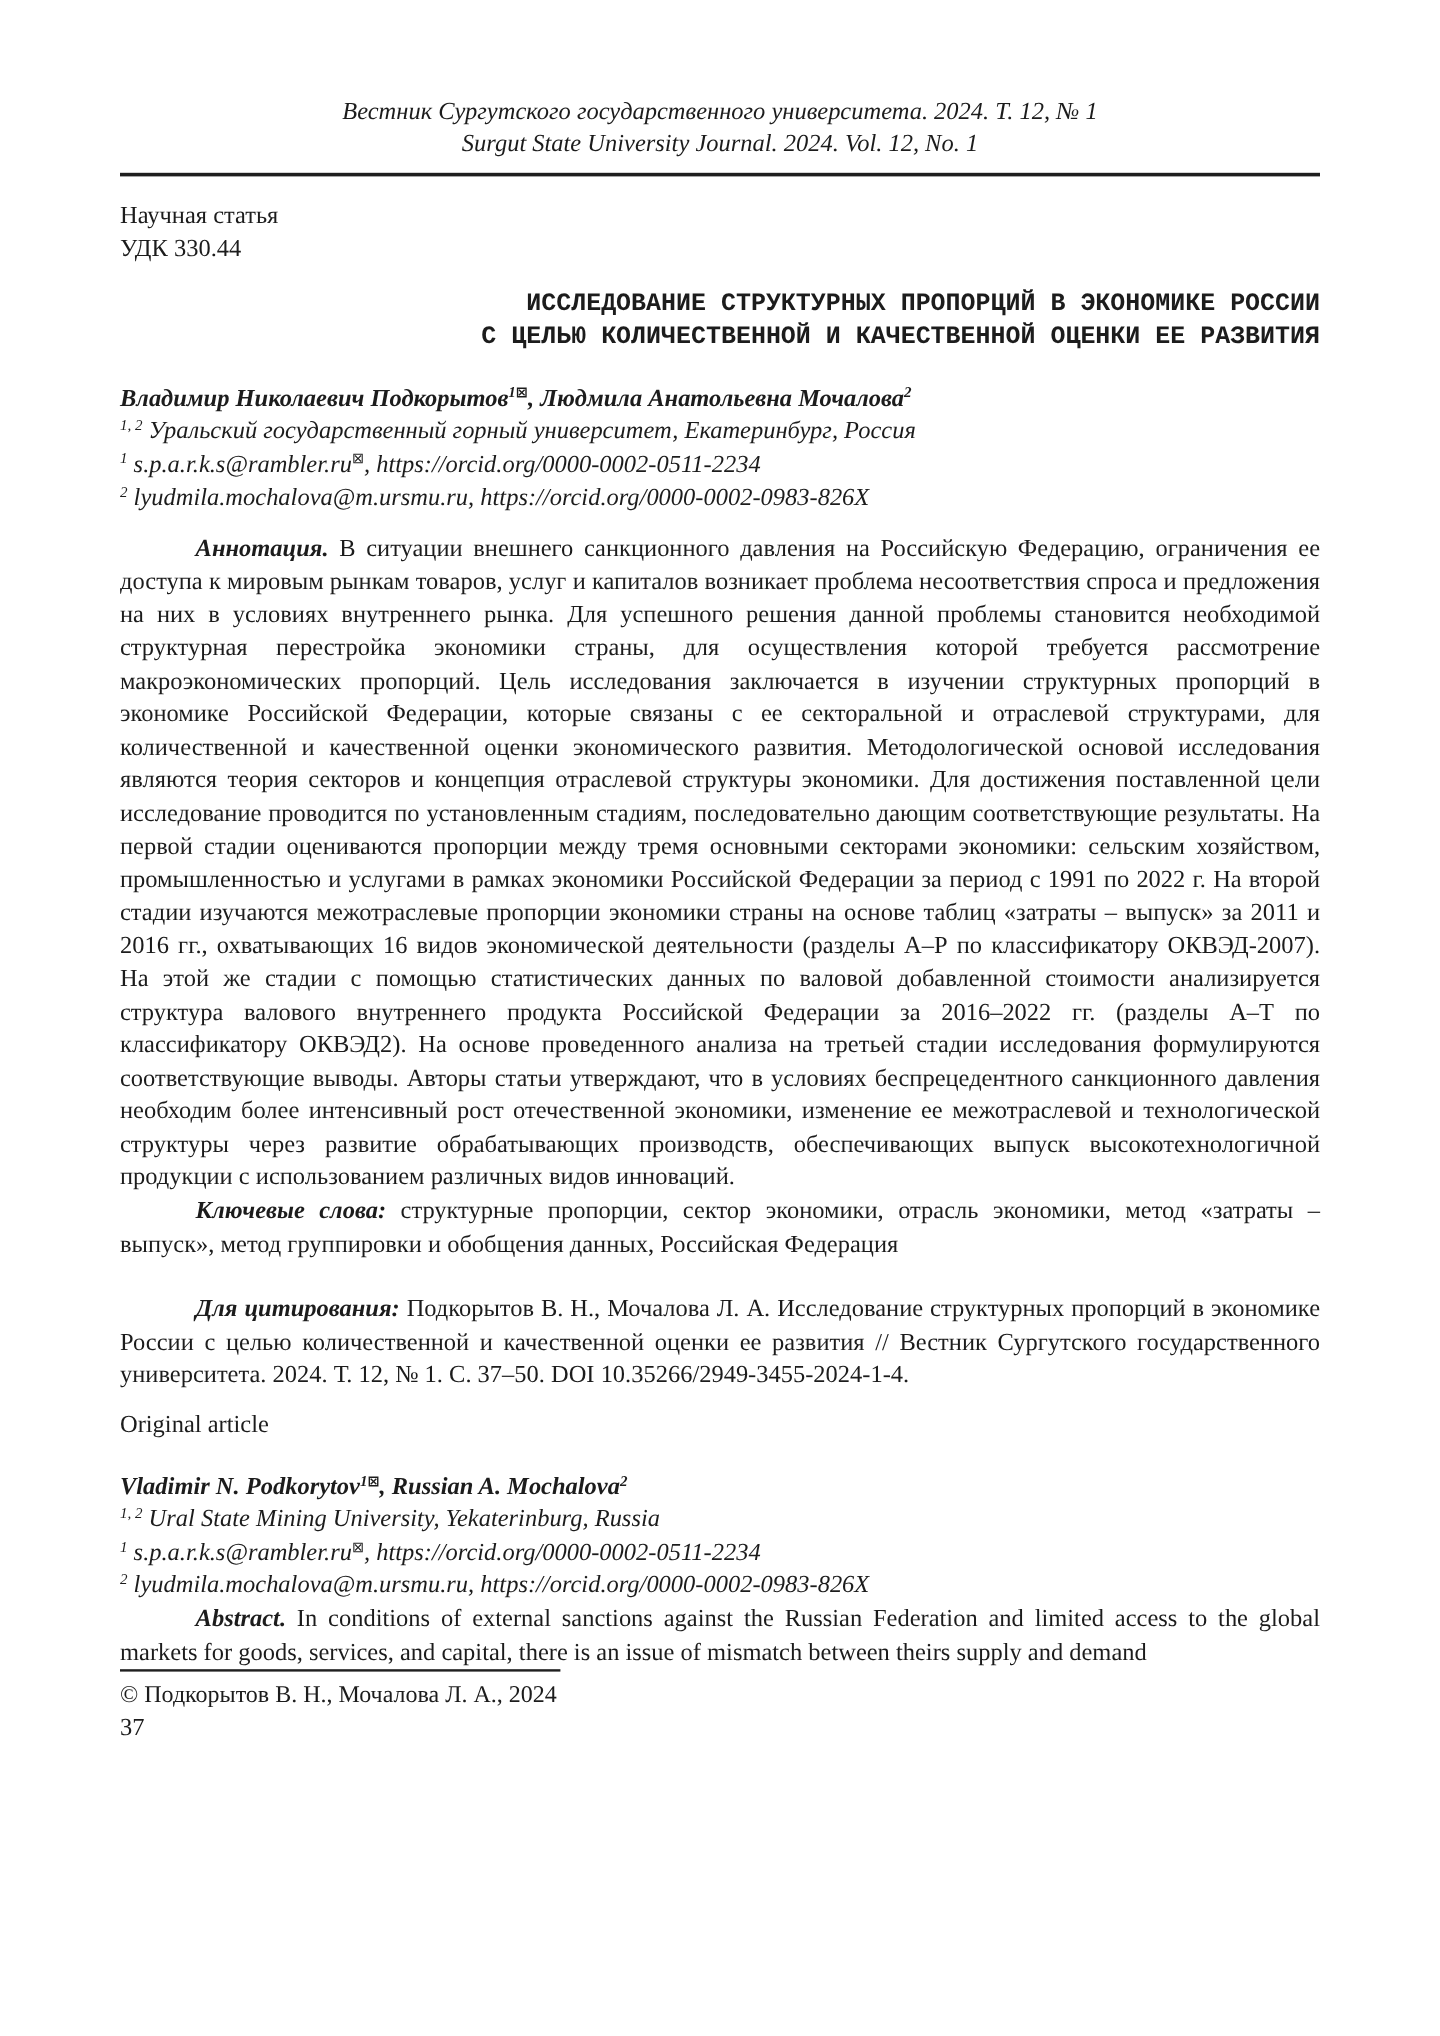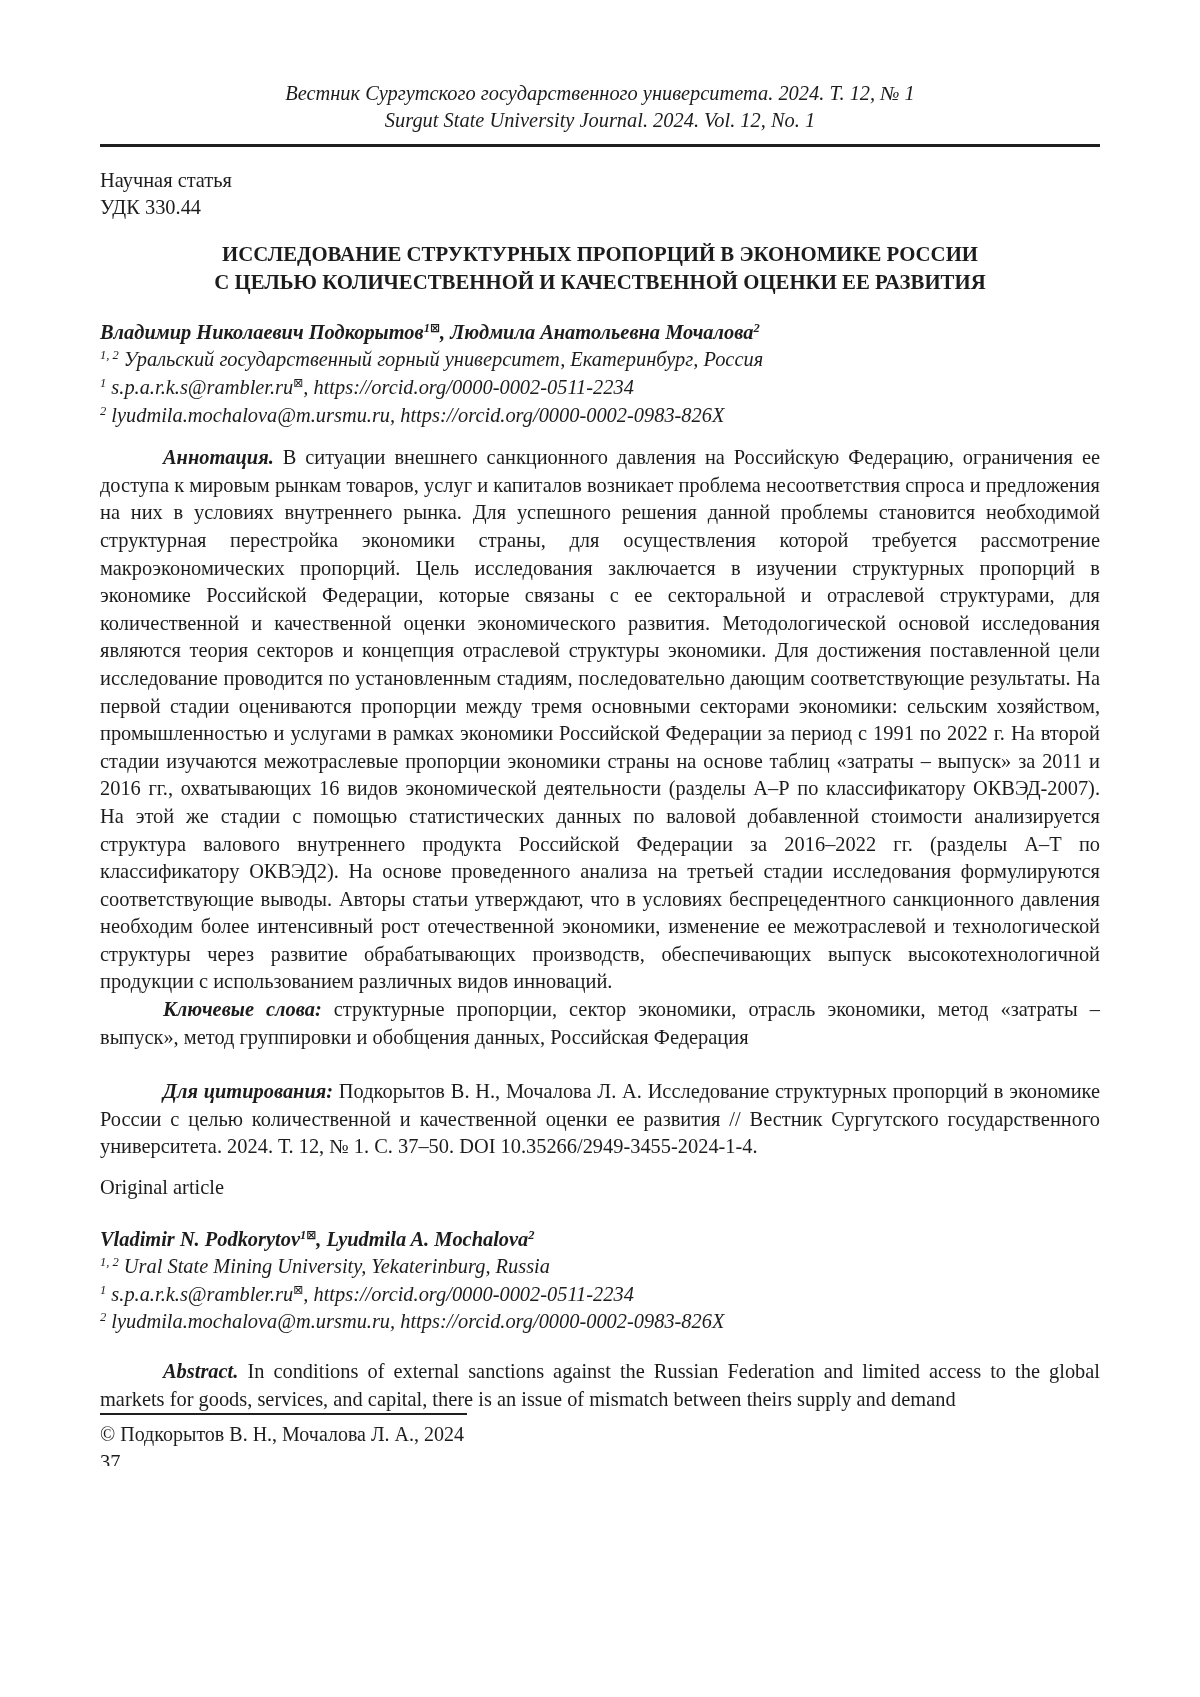--- a/index.html
+++ b/index.html
@@ -32,24 +32,25 @@
     border: none;
     border-top: 3.2px solid #1f1f1f;
     margin: 10px 0 0 0;
   }
   .meta-block {
     margin-top: 20px;
     line-height: 26.5px;
   }
   .article-title {
     margin: 20px 0 0 0;
-    text-align: center;
+    text-align: right;
     font-weight: bold;
     font-size: 20.8px;
     line-height: 28.4px;
+    font-family: Liberation Mono, monospace;
   }
   .title-line { display: block; }
   .authors-line {
     margin-top: 22px;
     font-weight: bold;
     font-style: italic;
   }
   .affil-line, .contact-line {
     font-style: italic;
   }
@@ -74,21 +75,21 @@
   .abstract-para { margin-top: 15px; }
   .keywords-para { margin-top: 0; }
   .citation-para { margin-top: 27px; font-family: Liberation Serif, serif; }
   .bold-italic {
     font-weight: bold;
     font-style: italic;
   }
   .original-article { margin-top: 13px; }
   .en-title { margin-top: 22px; }
   .en-authors { margin-top: 24px; }
-  .en-abstract { margin-top: 22px; }
+  .en-abstract { }
   .page-footer { margin-top: auto; }
   .footer-rule {
     border: none;
     border-top: 2.8px solid #1f1f1f;
     width: 367px;
     margin: 0;
   }
   .copyright-line {
     margin-top: 6px;
     font-size: 20px;
@@ -138,21 +139,21 @@
 
   <p class="para keywords-para" lang="ru"><span class="bold-italic">Ключевые слова:</span><span> структурные пропорции, сектор экономики, отрасль экономики, метод «затраты – выпуск», метод группировки и обобщения данных, Российская Федерация</span>
   </p>
 
   <p class="para citation-para" lang="ru"><span class="bold-italic">Для цитирования:</span><span> Подкорытов В. Н., Мочалова Л. А. Исследование структурных пропорций в экономике России с целью количественной и качественной оценки ее развития // Вестник Сургутского государственного университета. 2024. Т. 12, № 1. С. 37–50. DOI 10.35266/2949-3455-2024-1-4.</span>
   </p>
 
   <div class="original-article" lang="en">Original article</div>
 
 
-  <div class="authors-line en-authors" lang="en"><span>Vladimir N. Podkorytov</span><span class="sup">1</span><span class="envelope">⊠</span><span>, </span><span>Lyudmila A. Mochalova</span><span class="sup">2</span>
+  <div class="authors-line en-authors" lang="en"><span>Vladimir N. Podkorytov</span><span class="sup">1</span><span class="envelope">⊠</span><span>, </span><span>Russian A. Mochalova</span><span class="sup">2</span>
   </div>
 
   <div class="affil-line" lang="en"><span class="sup">1, 2</span><span> Ural State Mining University, Yekaterinburg, Russia</span>
   </div>
 
   <div class="contact-line"><span class="sup">1</span><span> s.p.a.r.k.s@rambler.ru</span><span class="envelope">⊠</span><span>, https://orcid.org/0000-0002-0511-2234</span>
   </div>
 
   <div class="contact-line"><span class="sup">2</span><span> lyudmila.mochalova@m.ursmu.ru, https://orcid.org/0000-0002-0983-826X</span>
   </div>

